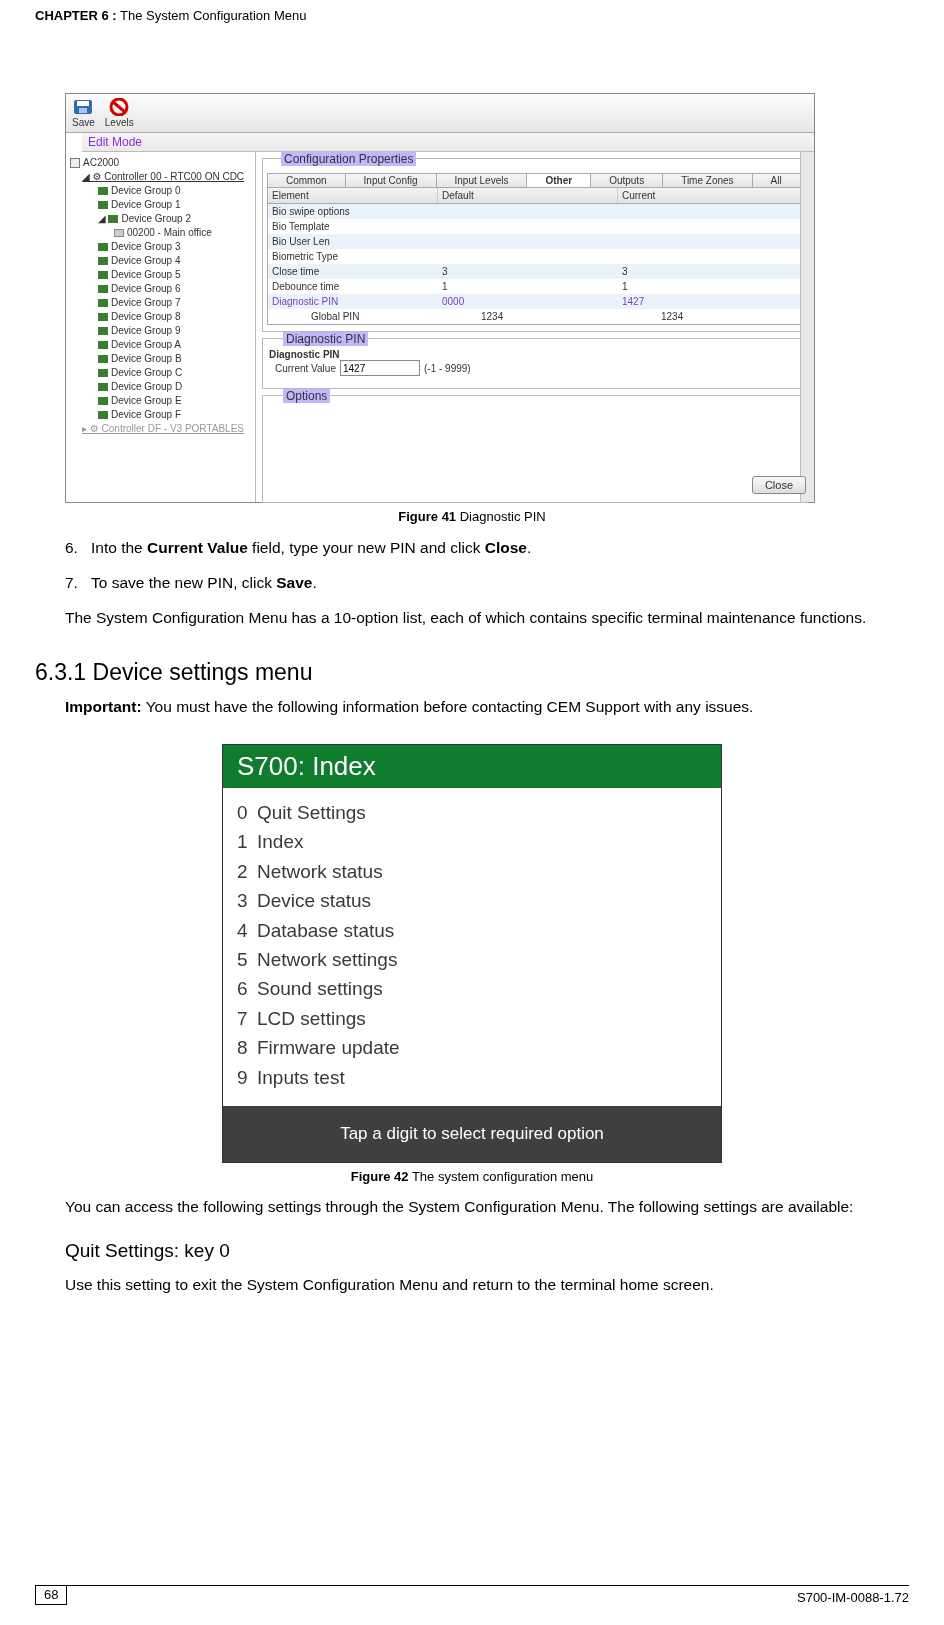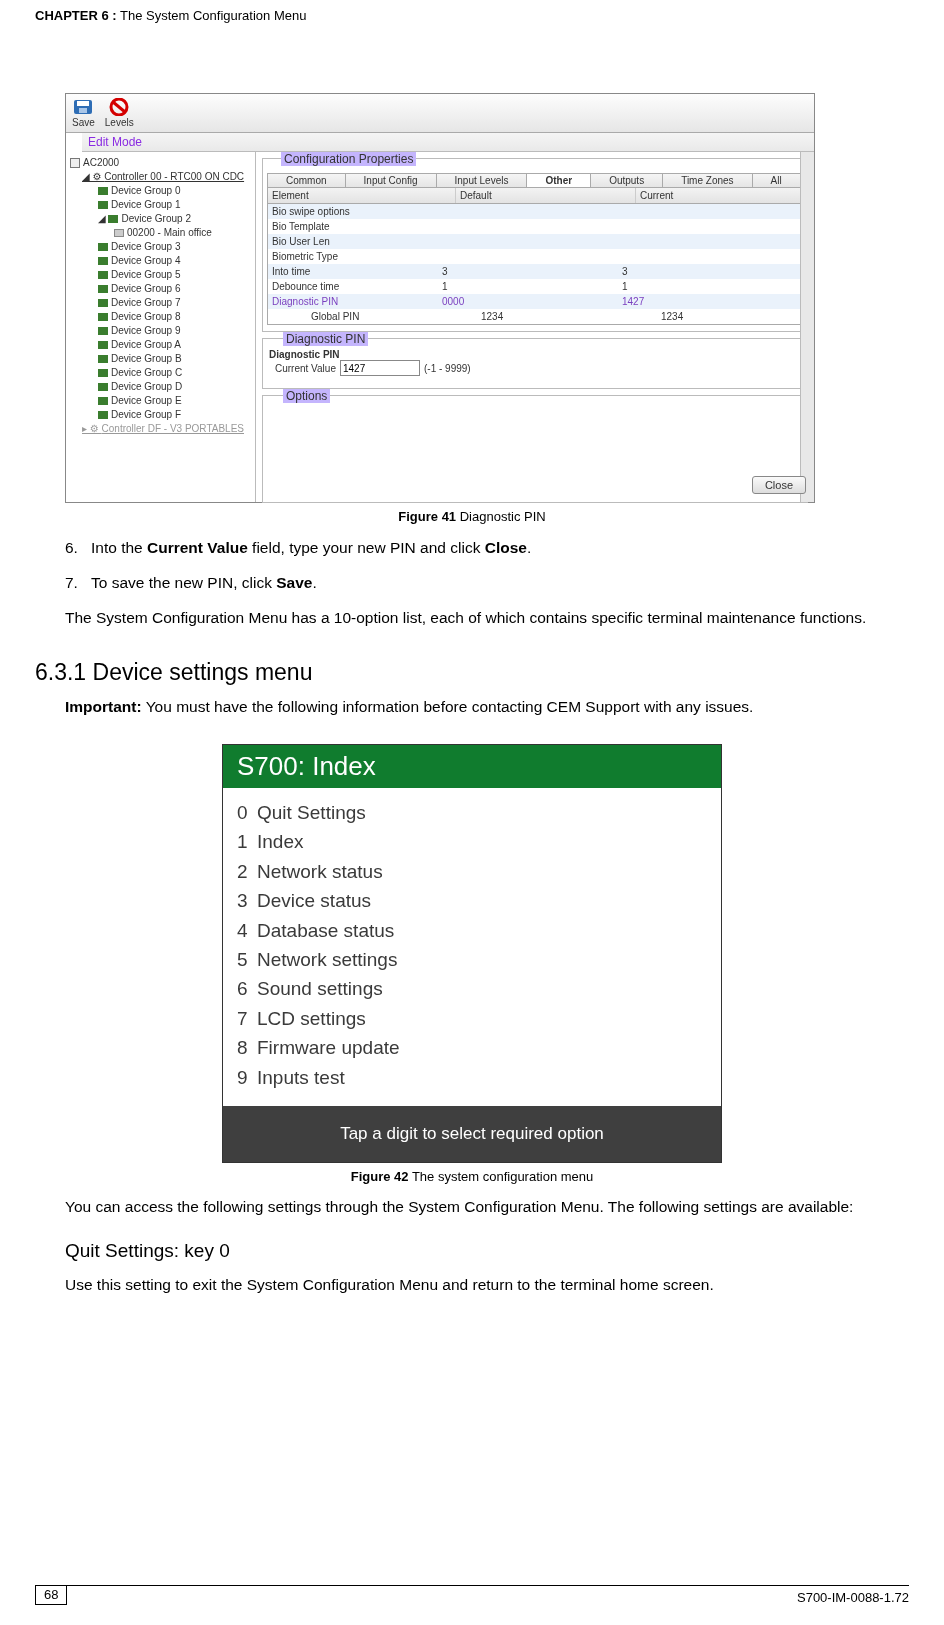--- a/index.html
+++ b/index.html
@@ -64,21 +64,21 @@
   .db { display:inline-block; width:10px; height:10px; border:1px solid #777; background:#eee; margin-right:3px; vertical-align:middle;}
   .ss1-tree .muted { color:#999;}
   .ss1-right { flex:1; padding: 6px 6px 6px 6px; position:relative; }
   .grp { border:1px solid #bbb; margin-bottom:6px; }
   .grp-title { position:relative; top:-7px; left:6px; background:#c4b5fd; padding:0 3px; font-size:12px; display:inline-block;margin-left:8px;}
   .tabs { display:flex; font-size:10px; margin-bottom:0; }
   .tab { border:1px solid #aaa; border-bottom:none; padding:1px 18px; background:linear-gradient(#f5f5f5,#e5e5e5); margin-right:-1px;}
   .tab.active { background:#fff; font-weight:bold;}
   .tblhead { display:flex; background:linear-gradient(#f3f3f3,#e3e3e3); border:1px solid #aaa; font-size:10px;}
   .tblhead div { padding:2px 4px; border-right:1px solid #ccc;}
-  .col-el{ width:188px;} .col-def{width:180px;} .col-cur{flex:1;}
+  .col-el{ width:170px;} .col-def{width:180px;} .col-cur{flex:1;}
   .tblrow { display:flex; border-left:1px solid #aaa; border-right:1px solid #aaa; font-size:10px;}
   .tblrow div { padding:2px 4px;}
   .tblrow .c1{width:170px;} .tblrow .c2{width:180px;} .tblrow .c3{flex:1;}
   .tblrow.alt{ background:#eaf2fb;}
   .tblrow.sel{ color:#7a3fbf;}
   .cur-val { display:flex; align-items:center; gap:4px; font-size:10px; padding:0 6px 6px;}
   .cur-val input{ width:80px; height:16px; font-size:10px; border:1px solid #888; padding:0 2px;}
   .grp.options { height:108px;}
   .close-btn { position:absolute; right:8px; bottom:8px; border:1px solid #888; background:linear-gradient(#fafafa,#ddd); padding:2px 12px; font-size:11px; border-radius:3px;}
   .ss1-scrollbar{ position:absolute; right:0; top:0; bottom:0; width:14px; background:#e8e8e8; border-left:1px solid #bbb;}
@@ -215,21 +215,21 @@
               <div class="c1">Bio User Len</div>
               <div class="c2"></div>
               <div class="c3"></div>
             </div>
           <div class="tblrow">
               <div class="c1">Biometric Type</div>
               <div class="c2"></div>
               <div class="c3"></div>
             </div>
           <div class="tblrow alt">
-              <div class="c1">Into time</div>
+              <div class="c1">Close time</div>
               <div class="c2">3</div>
               <div class="c3">3</div>
             </div>
           <div class="tblrow">
               <div class="c1">Debounce time</div>
               <div class="c2">1</div>
               <div class="c3">1</div>
             </div>
           <div class="tblrow alt sel">
               <div class="c1">Diagnostic PIN</div>

